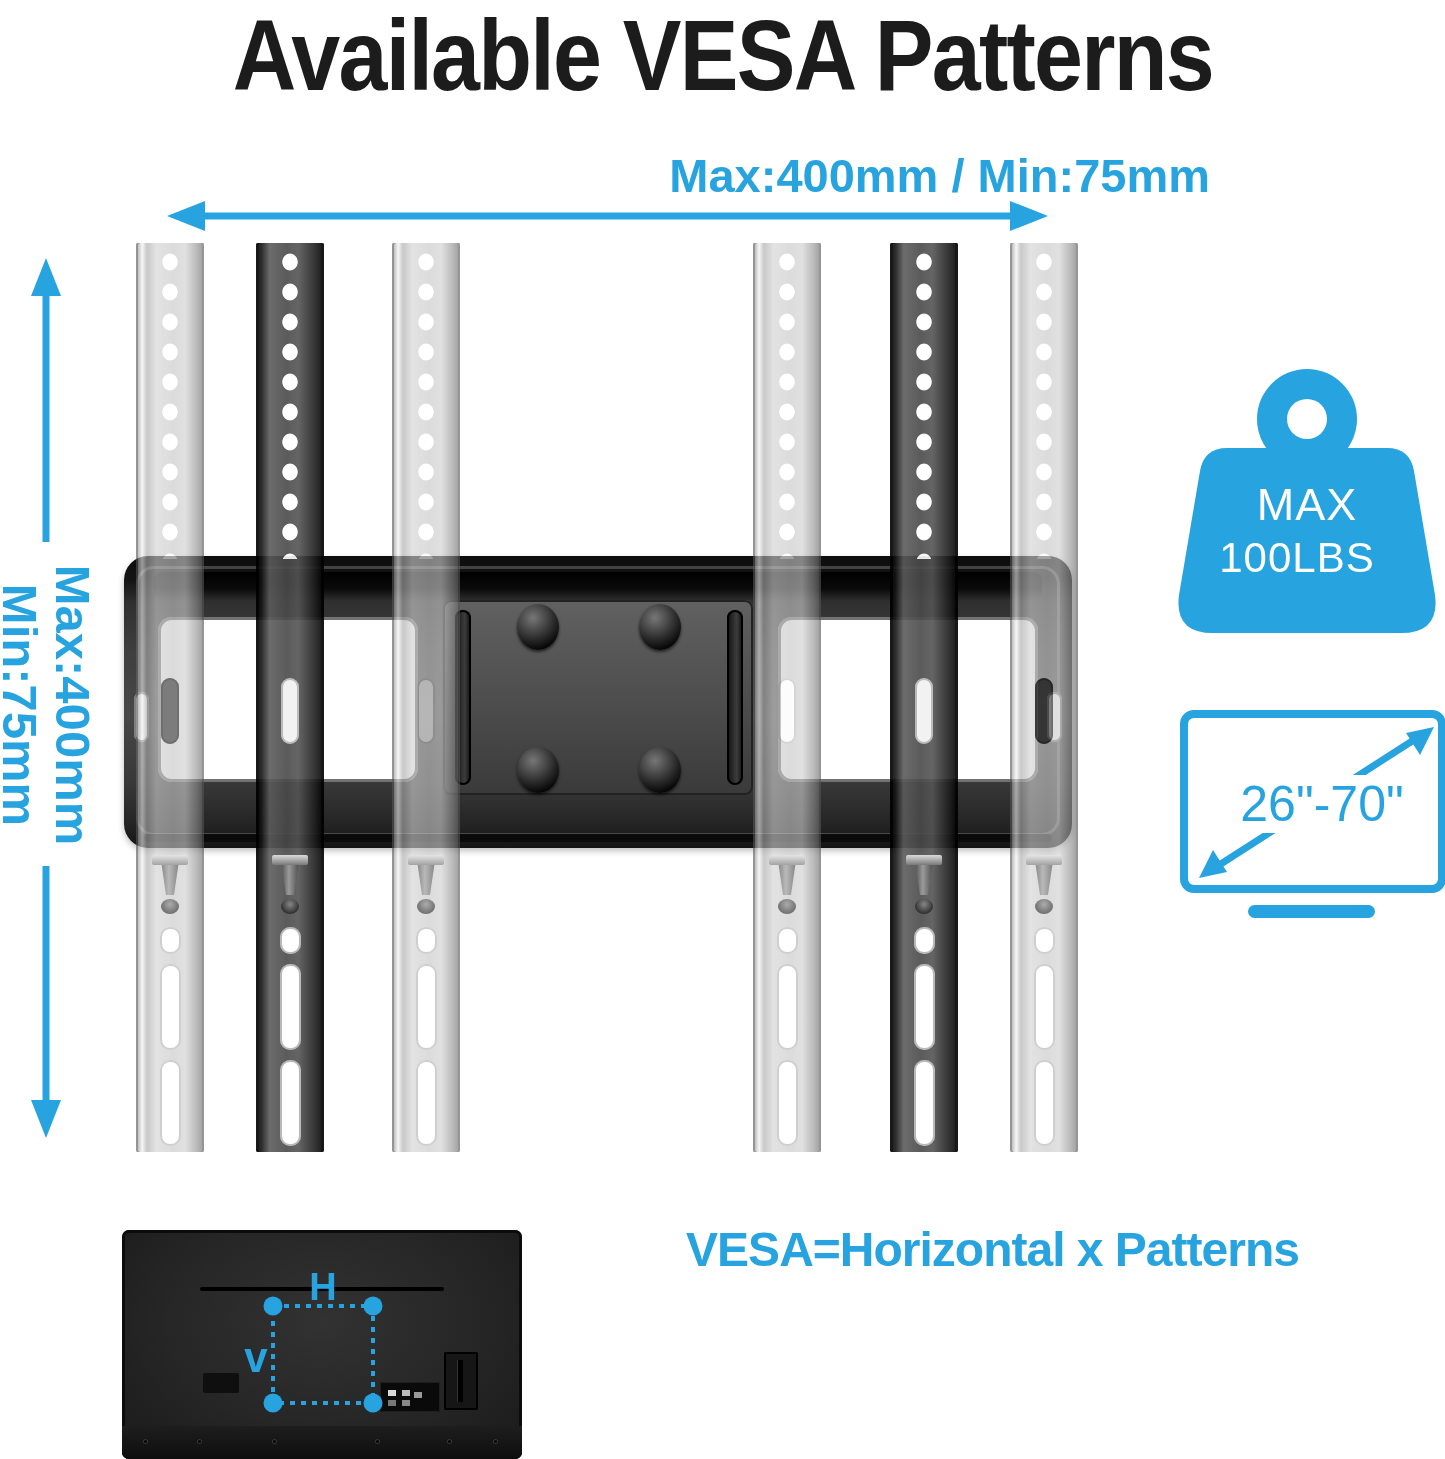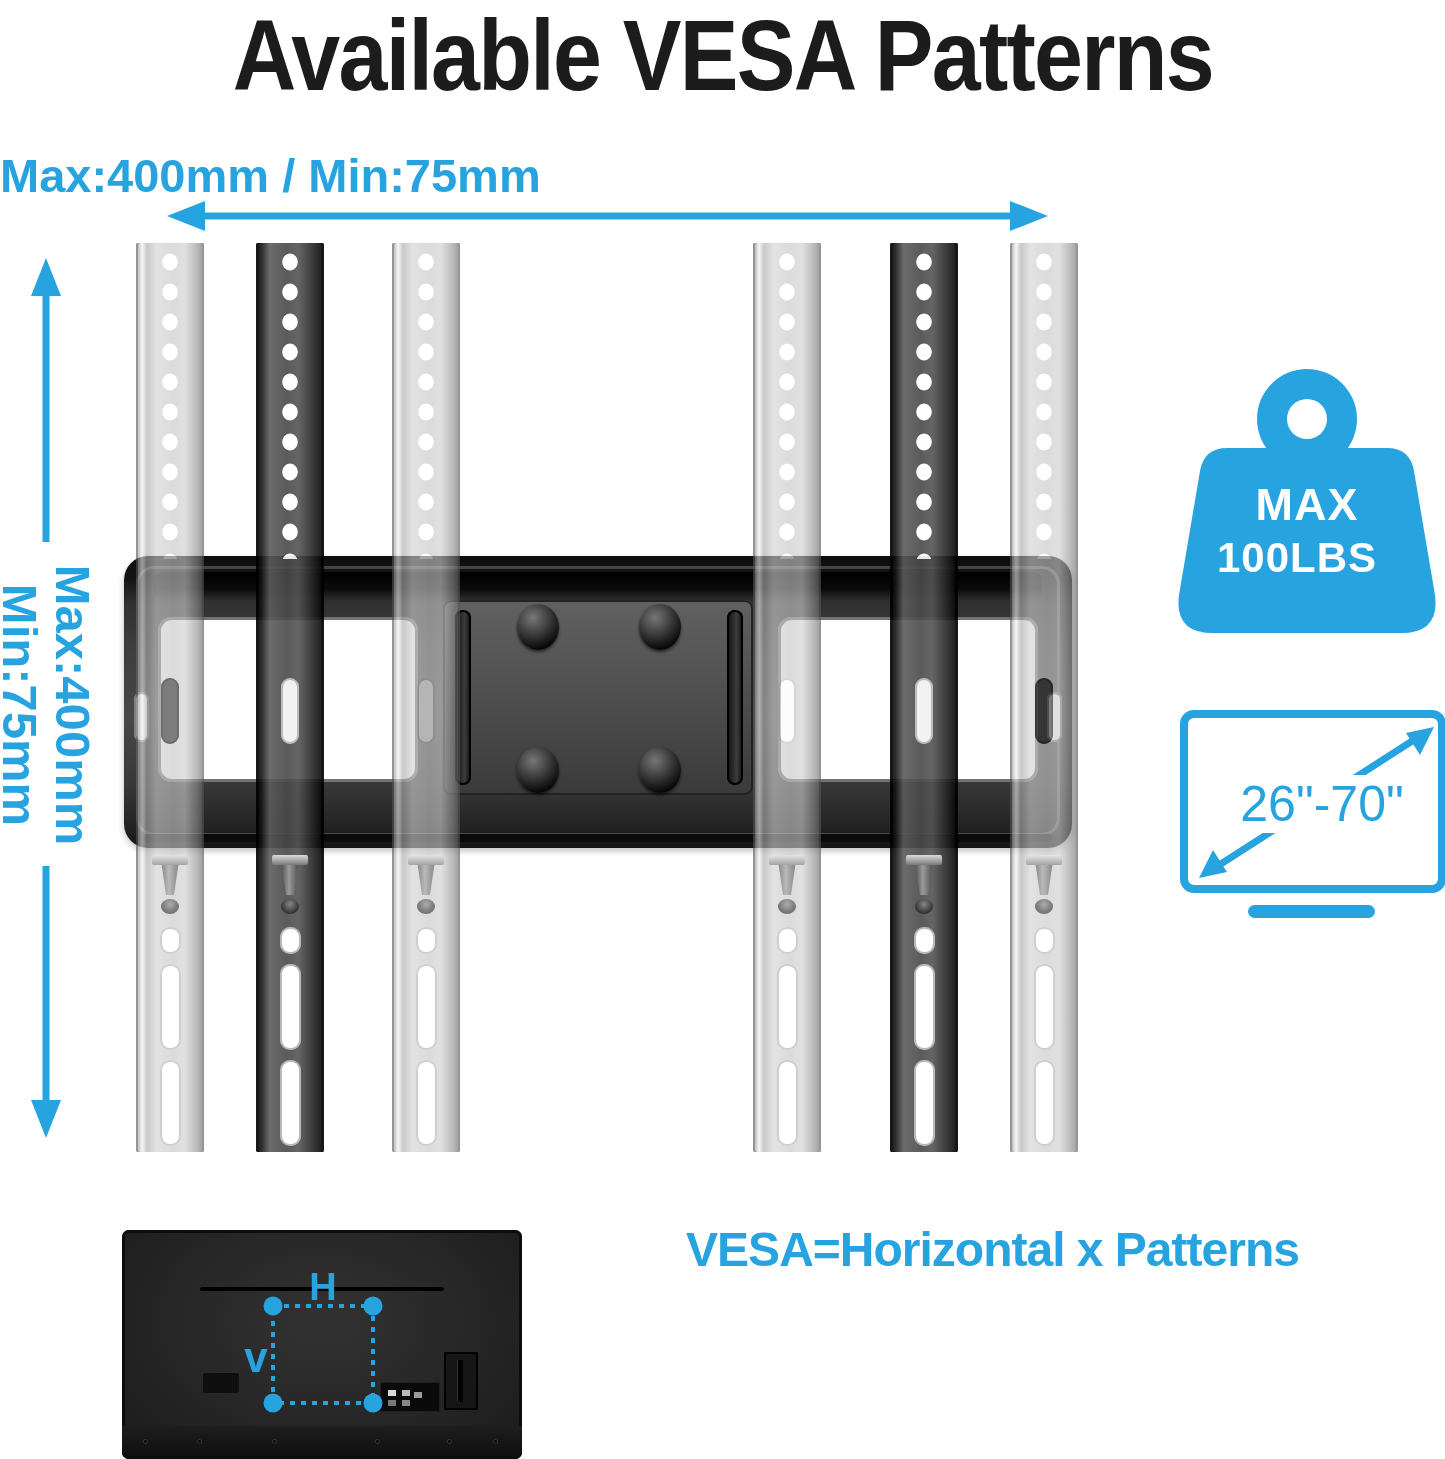--- a/index.html
+++ b/index.html
@@ -8,21 +8,21 @@
     font-family:"Liberation Sans",sans-serif;
   }
   
   .title{
     position:absolute;top:-2px;left:0;width:100%;text-align:center;
     font-size:100px;font-weight:bold;color:#1c1c1c;letter-spacing:-2px;white-space:nowrap;
   }
   .title>span{display:inline-block;transform:scaleX(.88);transform-origin:center;}
   
   .h-dim-label{
-    position:absolute;top:148px;left:0;width:1210px;text-align:left;
+    position:absolute;top:148px;left:0;width:1210px;text-align:right;
     font-size:47px;font-weight:bold;color:#27a3e0;white-space:nowrap;
   }
   .v-dim-label{
     position:absolute;left:46px;top:705px;transform:translate(-50%,-50%) rotate(90deg);
     font-size:49px;font-weight:bold;color:#27a3e0;line-height:53px;text-align:center;white-space:nowrap;
   }
   svg{position:absolute;}
   
   .rail{position:absolute;top:243px;width:68px;height:909px;z-index:3;border-radius:2px;}
   .rail.gray{
@@ -105,21 +105,21 @@
   .plate .sc-tl{left:393px;top:48px;}  .plate .sc-tr{left:515px;top:48px;}
   .plate .sc-bl{left:393px;top:191px;} .plate .sc-br{left:515px;top:191px;}
   .plate .edge-oval{
     position:absolute;top:136px;width:15px;height:50px;background:#fff;border-radius:8px;
     box-shadow:inset 0 0 0 2px rgba(0,0,0,.5);
   }
   .plate .edge-oval.eol{left:10px;}
   .plate .edge-oval.eor{left:923px;}
   .plate .bottom-lip{position:absolute;left:20px;right:20px;bottom:6px;height:8px;background:#0a0a0a;border-radius:4px;}
   
-  .weight-text{position:absolute;color:#fff;font-weight:bold;letter-spacing:1px;transform:translate(-50%,-50%);white-space:nowrap;z-index:5;}
+  .weight-text{position:absolute;color:#fff;font-weight:normal;letter-spacing:1px;transform:translate(-50%,-50%);white-space:nowrap;z-index:5;}
   .weight-max{left:1307px;top:505px;font-size:45px;}
   .weight-lbs{left:1297px;top:558px;font-size:42px;}
   
   .size-label{
     position:absolute;left:1322px;top:804px;transform:translate(-50%,-50%);
     font-size:50px;color:#27a3e0;background:#fff;padding:0 4px;white-space:nowrap;z-index:5;
   }
   
   .tv{
     position:absolute;left:122px;top:1230px;width:400px;height:229px;border-radius:7px;z-index:2;

